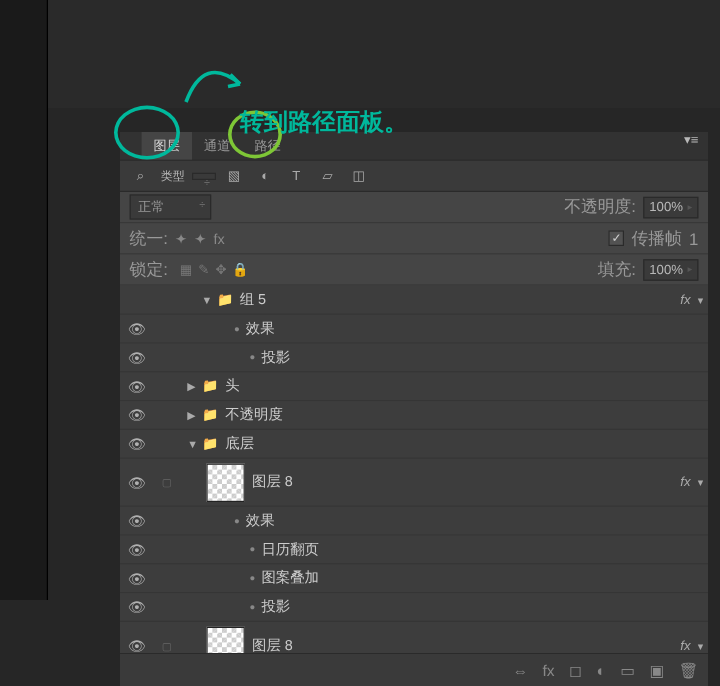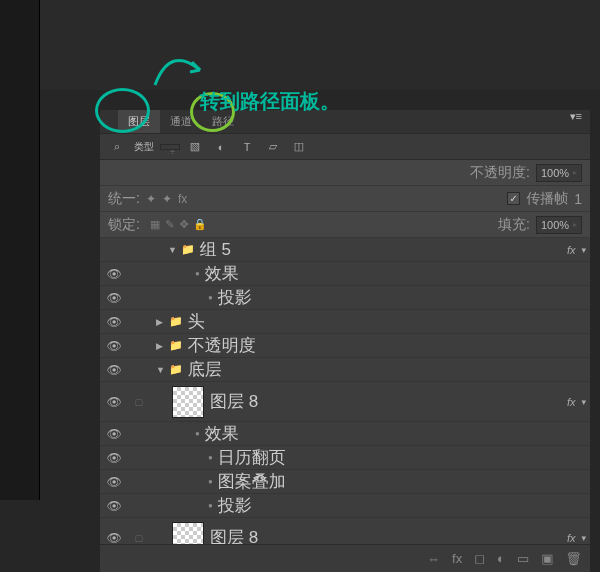--- a/index.html
+++ b/index.html
@@ -34,21 +34,21 @@
 .layer-row.tall{height:40px}
 .vis-col{width:28px;display:flex;justify-content:center;cursor:pointer}
 .lock-col{width:22px;display:flex;justify-content:center}
 .eye{color:#b0b0b0;font-size:12px}
 .indent{display:inline-block}
 .arrow{color:#aaa;font-size:9px;margin-right:3px;cursor:pointer;display:inline-block;width:10px}
 .folder{color:#aaa;font-size:11px;margin-right:5px}
 .dot{color:#888;font-size:8px;margin-right:5px}
 .thumb{width:32px;height:32px;border:1px solid #222;margin-right:6px;display:inline-block;vertical-align:middle}
 .thumb.checker{background-image:linear-gradient(45deg,#ccc 25%,transparent 25%),linear-gradient(-45deg,#ccc 25%,transparent 25%),linear-gradient(45deg,transparent 75%,#ccc 75%),linear-gradient(-45deg,transparent 75%,#ccc 75%);background-size:8px 8px;background-position:0 0,0 4px,4px -4px,-4px 0;background-color:#fff}
-.layer-name{font-size:17px;color:#ccc}
+.layer-name{font-size:12px;color:#ccc}
 .fx{margin-left:auto;margin-right:6px;font-style:italic;color:#aaa;font-size:11px}
 .fx-arrow{color:#aaa;font-size:9px;margin-right:4px}
 .bottom-bar{position:absolute;bottom:0;left:0;right:0;height:28px;background:#3a3a3a;border-top:1px solid #2a2a2a;display:flex;align-items:center;justify-content:flex-end;padding:0 8px;gap:12px}
 .bottom-icon{color:#888;cursor:pointer;font-size:13px}
 .filmstrip{position:absolute;left:175px;bottom:2px;width:35px;height:22px;border:1px solid #555;background:linear-gradient(45deg,#d4c088 0%,#c4a860 100%)}
 </style>
 </head>
 <body>
 
 <div class="canvas-area"></div>
@@ -78,20 +78,21 @@
   <span class="search-lbl">类型</span>
   <div class="select" style="min-width:20px;padding:2px 14px 2px 4px"></div>
   <span class="tb-btn">▧</span>
   <span class="tb-btn">◐</span>
   <span class="tb-btn">T</span>
   <span class="tb-btn">▱</span>
   <span class="tb-btn">◫</span>
 </div>
 
 <div class="row">
+  <div class="select">正常</div>
   <div style="flex:1"></div>
   <span class="lbl">不透明度:</span>
   <div class="pct">
         <span>100%</span>
       </div>
 </div>
 
 <div class="row">
   <span class="lbl">统一:</span>
   <div class="mini-icons">

